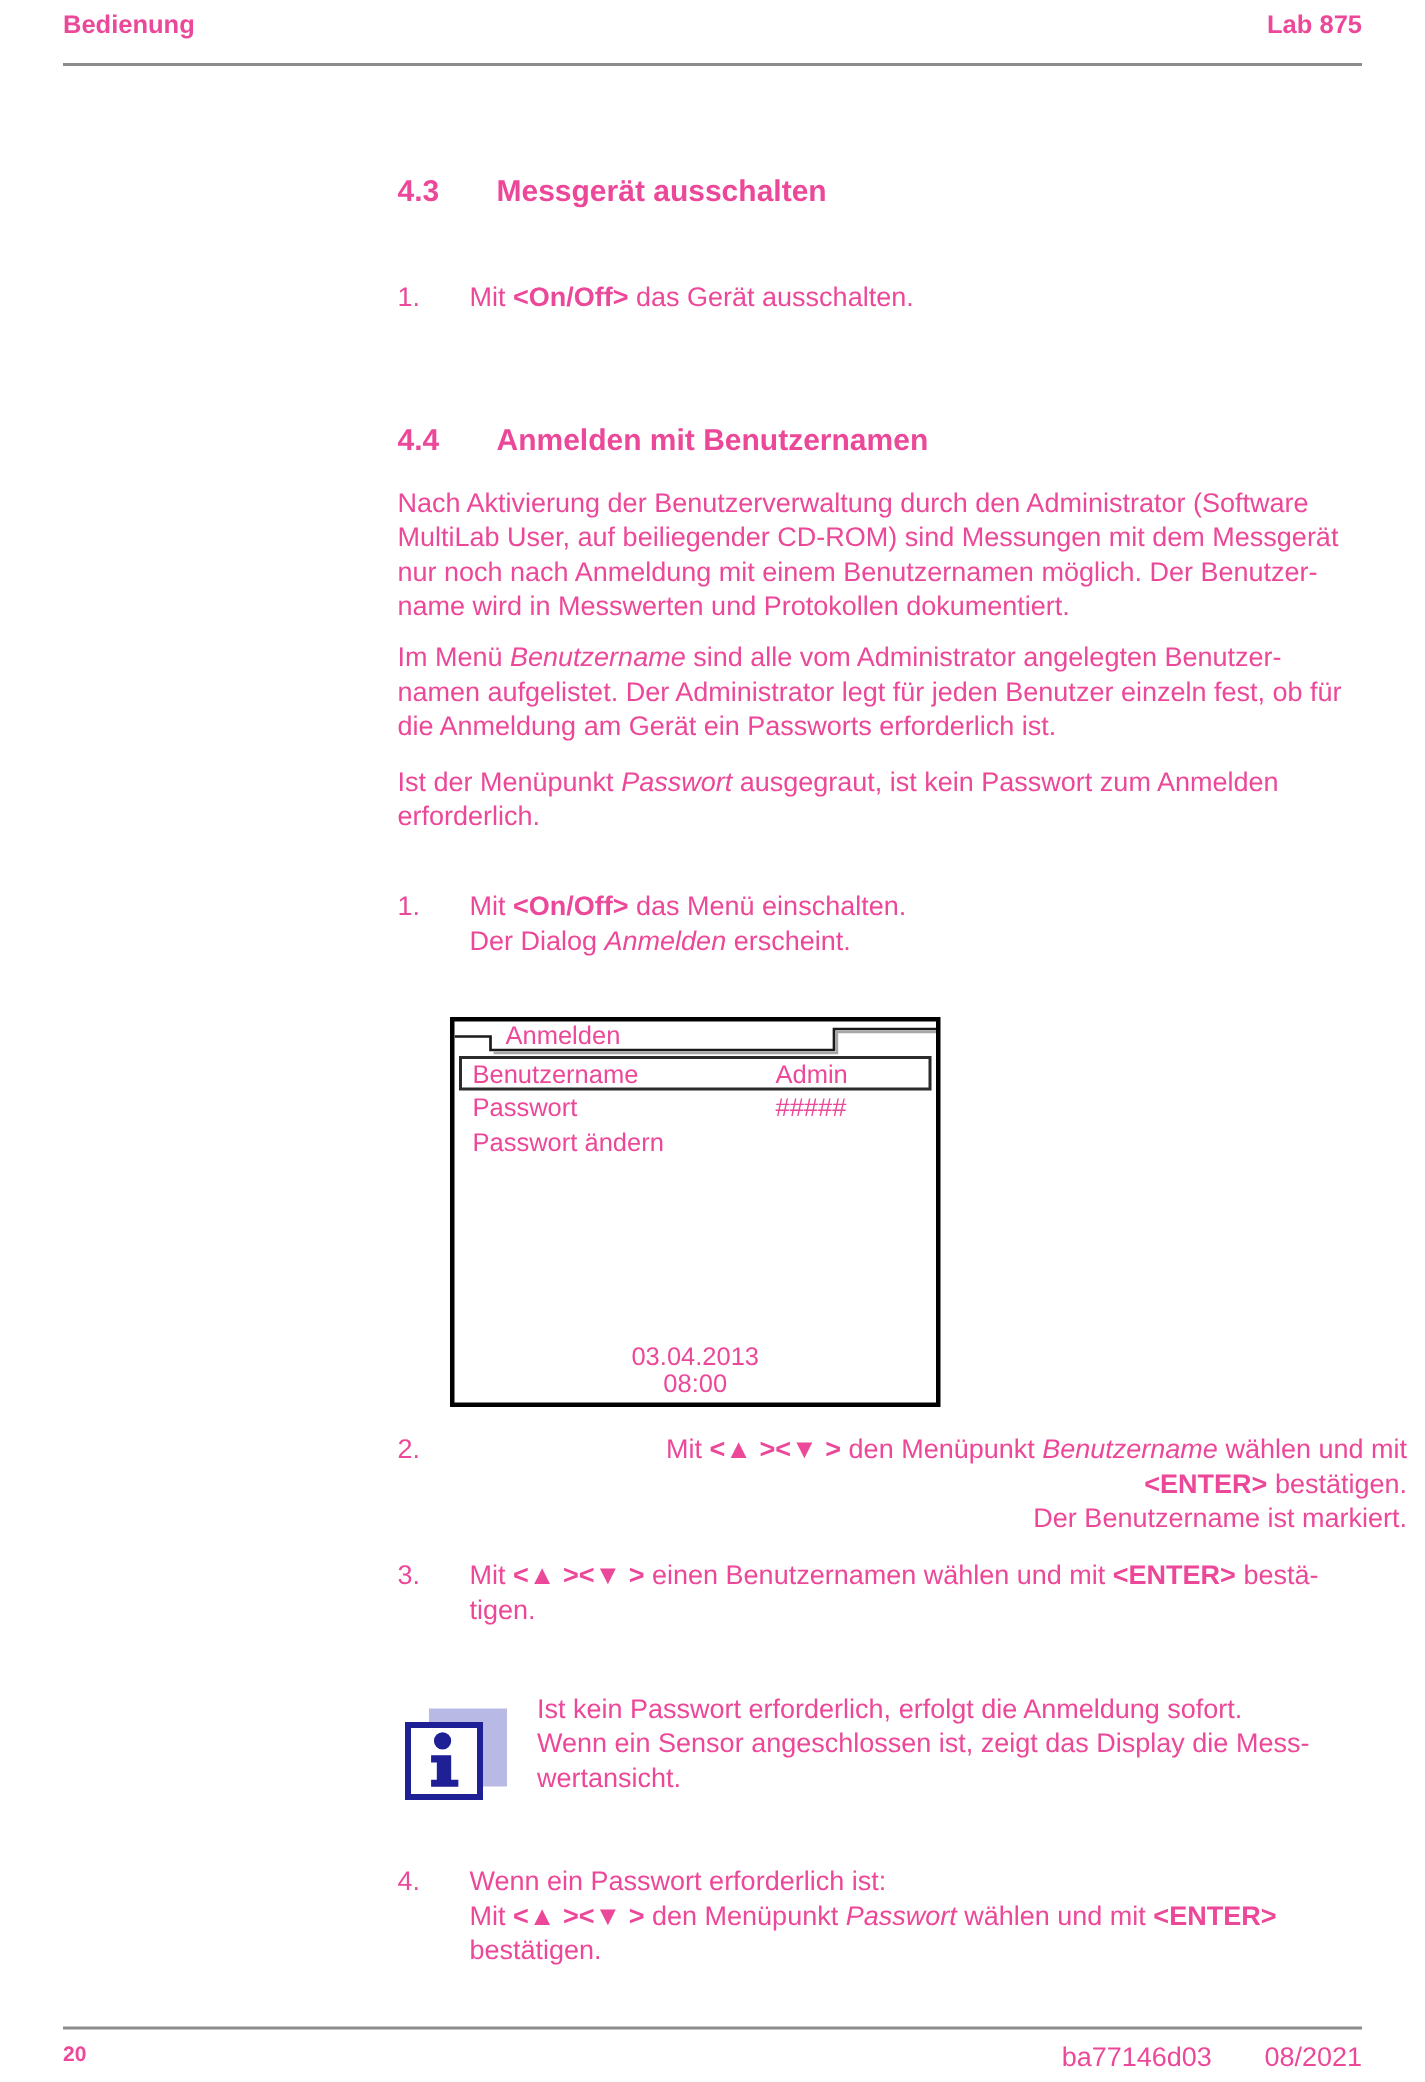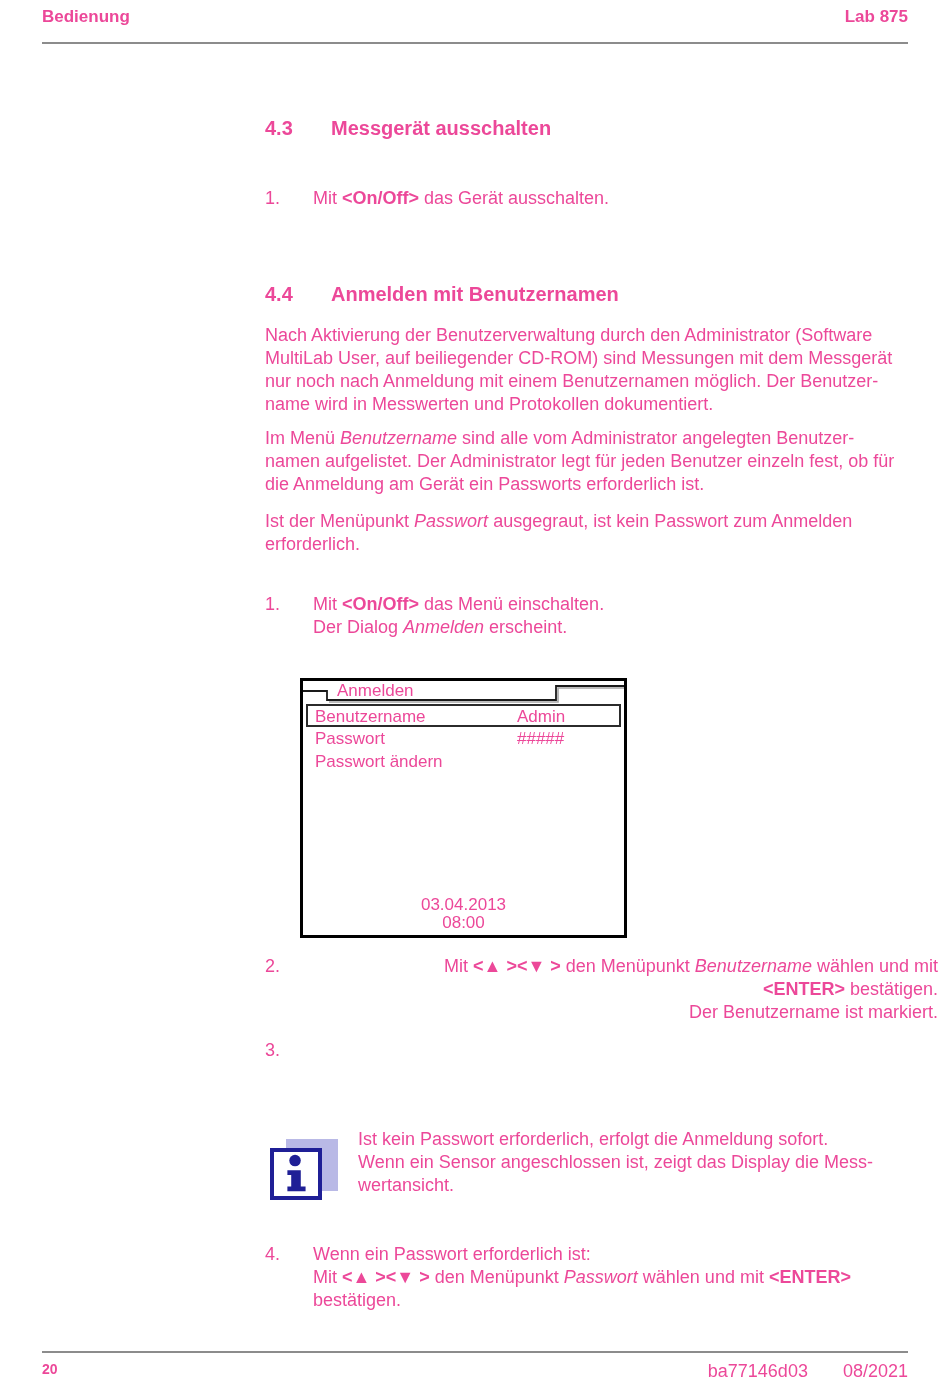--- a/index.html
+++ b/index.html
@@ -105,20 +105,21 @@
     <div class="dlg-clock">
       <div>03.04.2013</div>
       <div>08:00</div>
     </div>
   </div>
 
   <div class="abs step-num" style="top:955px;">2.</div>
   <div class="abs step-text" style="top:955px;text-align:right;"><span>Mit </span><span style="font-weight: bold;">&lt;▲ &gt;&lt;▼ &gt;</span><span> den Menüpunkt </span><span style="font-style: italic;">Benutzername</span><span> wählen und mit</span><br><span style="font-weight: bold;">&lt;ENTER&gt;</span><span> bestätigen.</span><br><span>Der Benutzername ist markiert.</span></div>
 
   <div class="abs step-num" style="top:1039px;">3.</div>
+  <div class="abs step-text" style="top:1039px;"><span>Mit </span><span style="font-weight: bold;">&lt;▲ &gt;&lt;▼ &gt;</span><span> einen Benutzernamen wählen und mit </span><span style="font-weight: bold;">&lt;ENTER&gt;</span><span> bestä-</span><br><span>tigen.</span></div>
 
   <div class="note-icon">
     <div class="shadow"></div>
     <div class="box">
       <svg width="44" height="44" viewBox="0 0 44 46">
         <circle cx="21" cy="9" r="6" fill="#1f1f96"></circle>
         <path d="M17 19 H27 V36 H32 V41 H13 V36 H17 V24 H13 V19 Z" fill="#1f1f96"></path>
       </svg>
     </div>
   </div>

